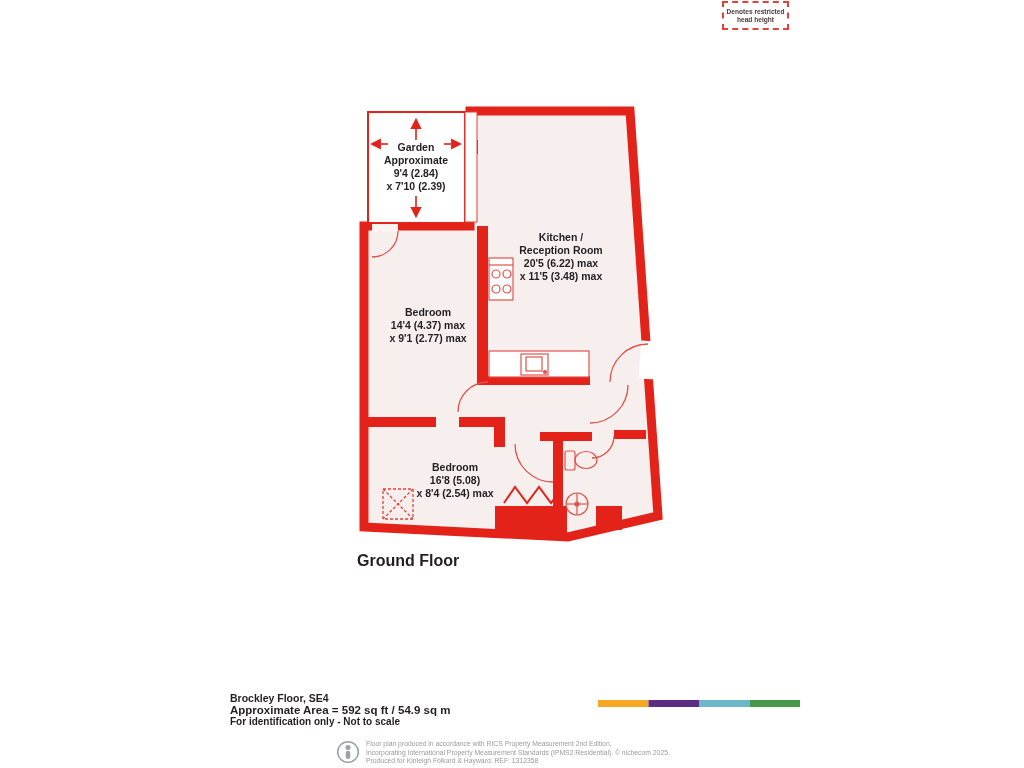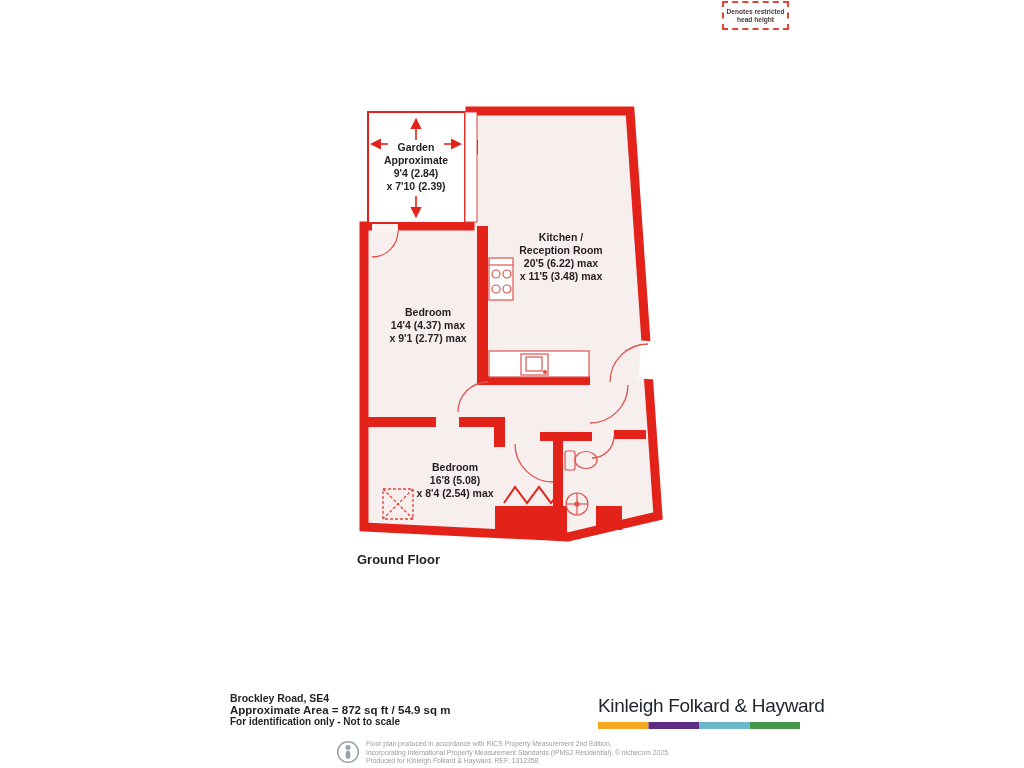--- a/index.html
+++ b/index.html
@@ -13,21 +13,21 @@
     border:2px dashed #e0433c;background:#ffffff;
     display:flex;flex-direction:column;align-items:center;justify-content:center;
     text-align:center;
   }
   .legend-box .ln{font-size:6.6px;font-weight:bold;color:#4a3b3a;line-height:8px;}
 
   
   .plan-svg{position:absolute;left:0;top:0;width:1024px;height:768px;}
 
   .floor-label{
-    position:absolute;left:357px;top:552px;font-size:13px;font-weight:bold;color:#231f20;
+    position:absolute;left:357px;top:552px;font-size:16px;font-weight:bold;color:#231f20;
   }
 
   
   .addr{position:absolute;left:230px;top:692px;color:#231f20;}
   .addr .l1{font-size:10.5px;font-weight:bold;line-height:12px;}
   .addr .l2{font-size:11.5px;font-weight:bold;line-height:13px;}
   .addr .l3{font-size:10px;font-weight:bold;line-height:10px;}
 
   .brand{position:absolute;left:598px;top:695px;width:202px;text-align:center;}
   .brand .name{font-size:19px;color:#20262e;letter-spacing:-0.3px;white-space:nowrap;}
@@ -146,27 +146,26 @@
       <text x="455" y="471">Bedroom</text>
       <text x="455" y="484">16'8 (5.08)</text>
       <text x="455" y="497">x 8'4 (2.54) max</text>
     </g>
   </g>
 </svg>
 
 <div class="floor-label">Ground Floor</div>
 
 <div class="addr">
-  <div class="l1">Brockley Road, SE4</div>
-  <div class="l2">Approximate Area = 872 sq ft / 54.9 sq m</div>
+  <div class="l1">Brockley Floor, SE4</div>
+  <div class="l2">Approximate Area = 592 sq ft / 54.9 sq m</div>
   <div class="l3">For identification only - Not to scale</div>
 </div>
 
 <div class="brand">
-  <div class="name">Kinleigh Folkard &amp; Hayward</div>
   <svg class="bar" width="202" height="7" viewBox="0 0 202 7">
     <rect x="0" y="0" width="50.5" height="7" fill="#f7a823"></rect>
     <rect x="50.5" y="0" width="50.5" height="7" fill="#5b2e83"></rect>
     <rect x="101" y="0" width="50.5" height="7" fill="#6cb7c9"></rect>
     <rect x="151.5" y="0" width="50.5" height="7" fill="#48984b"></rect>
   </svg>
 </div>
 
 <svg class="legal-icon" viewBox="0 0 24 24">
   <circle cx="12" cy="12" r="10.3" fill="none" stroke="#98a2ad" stroke-width="1.5"></circle>

